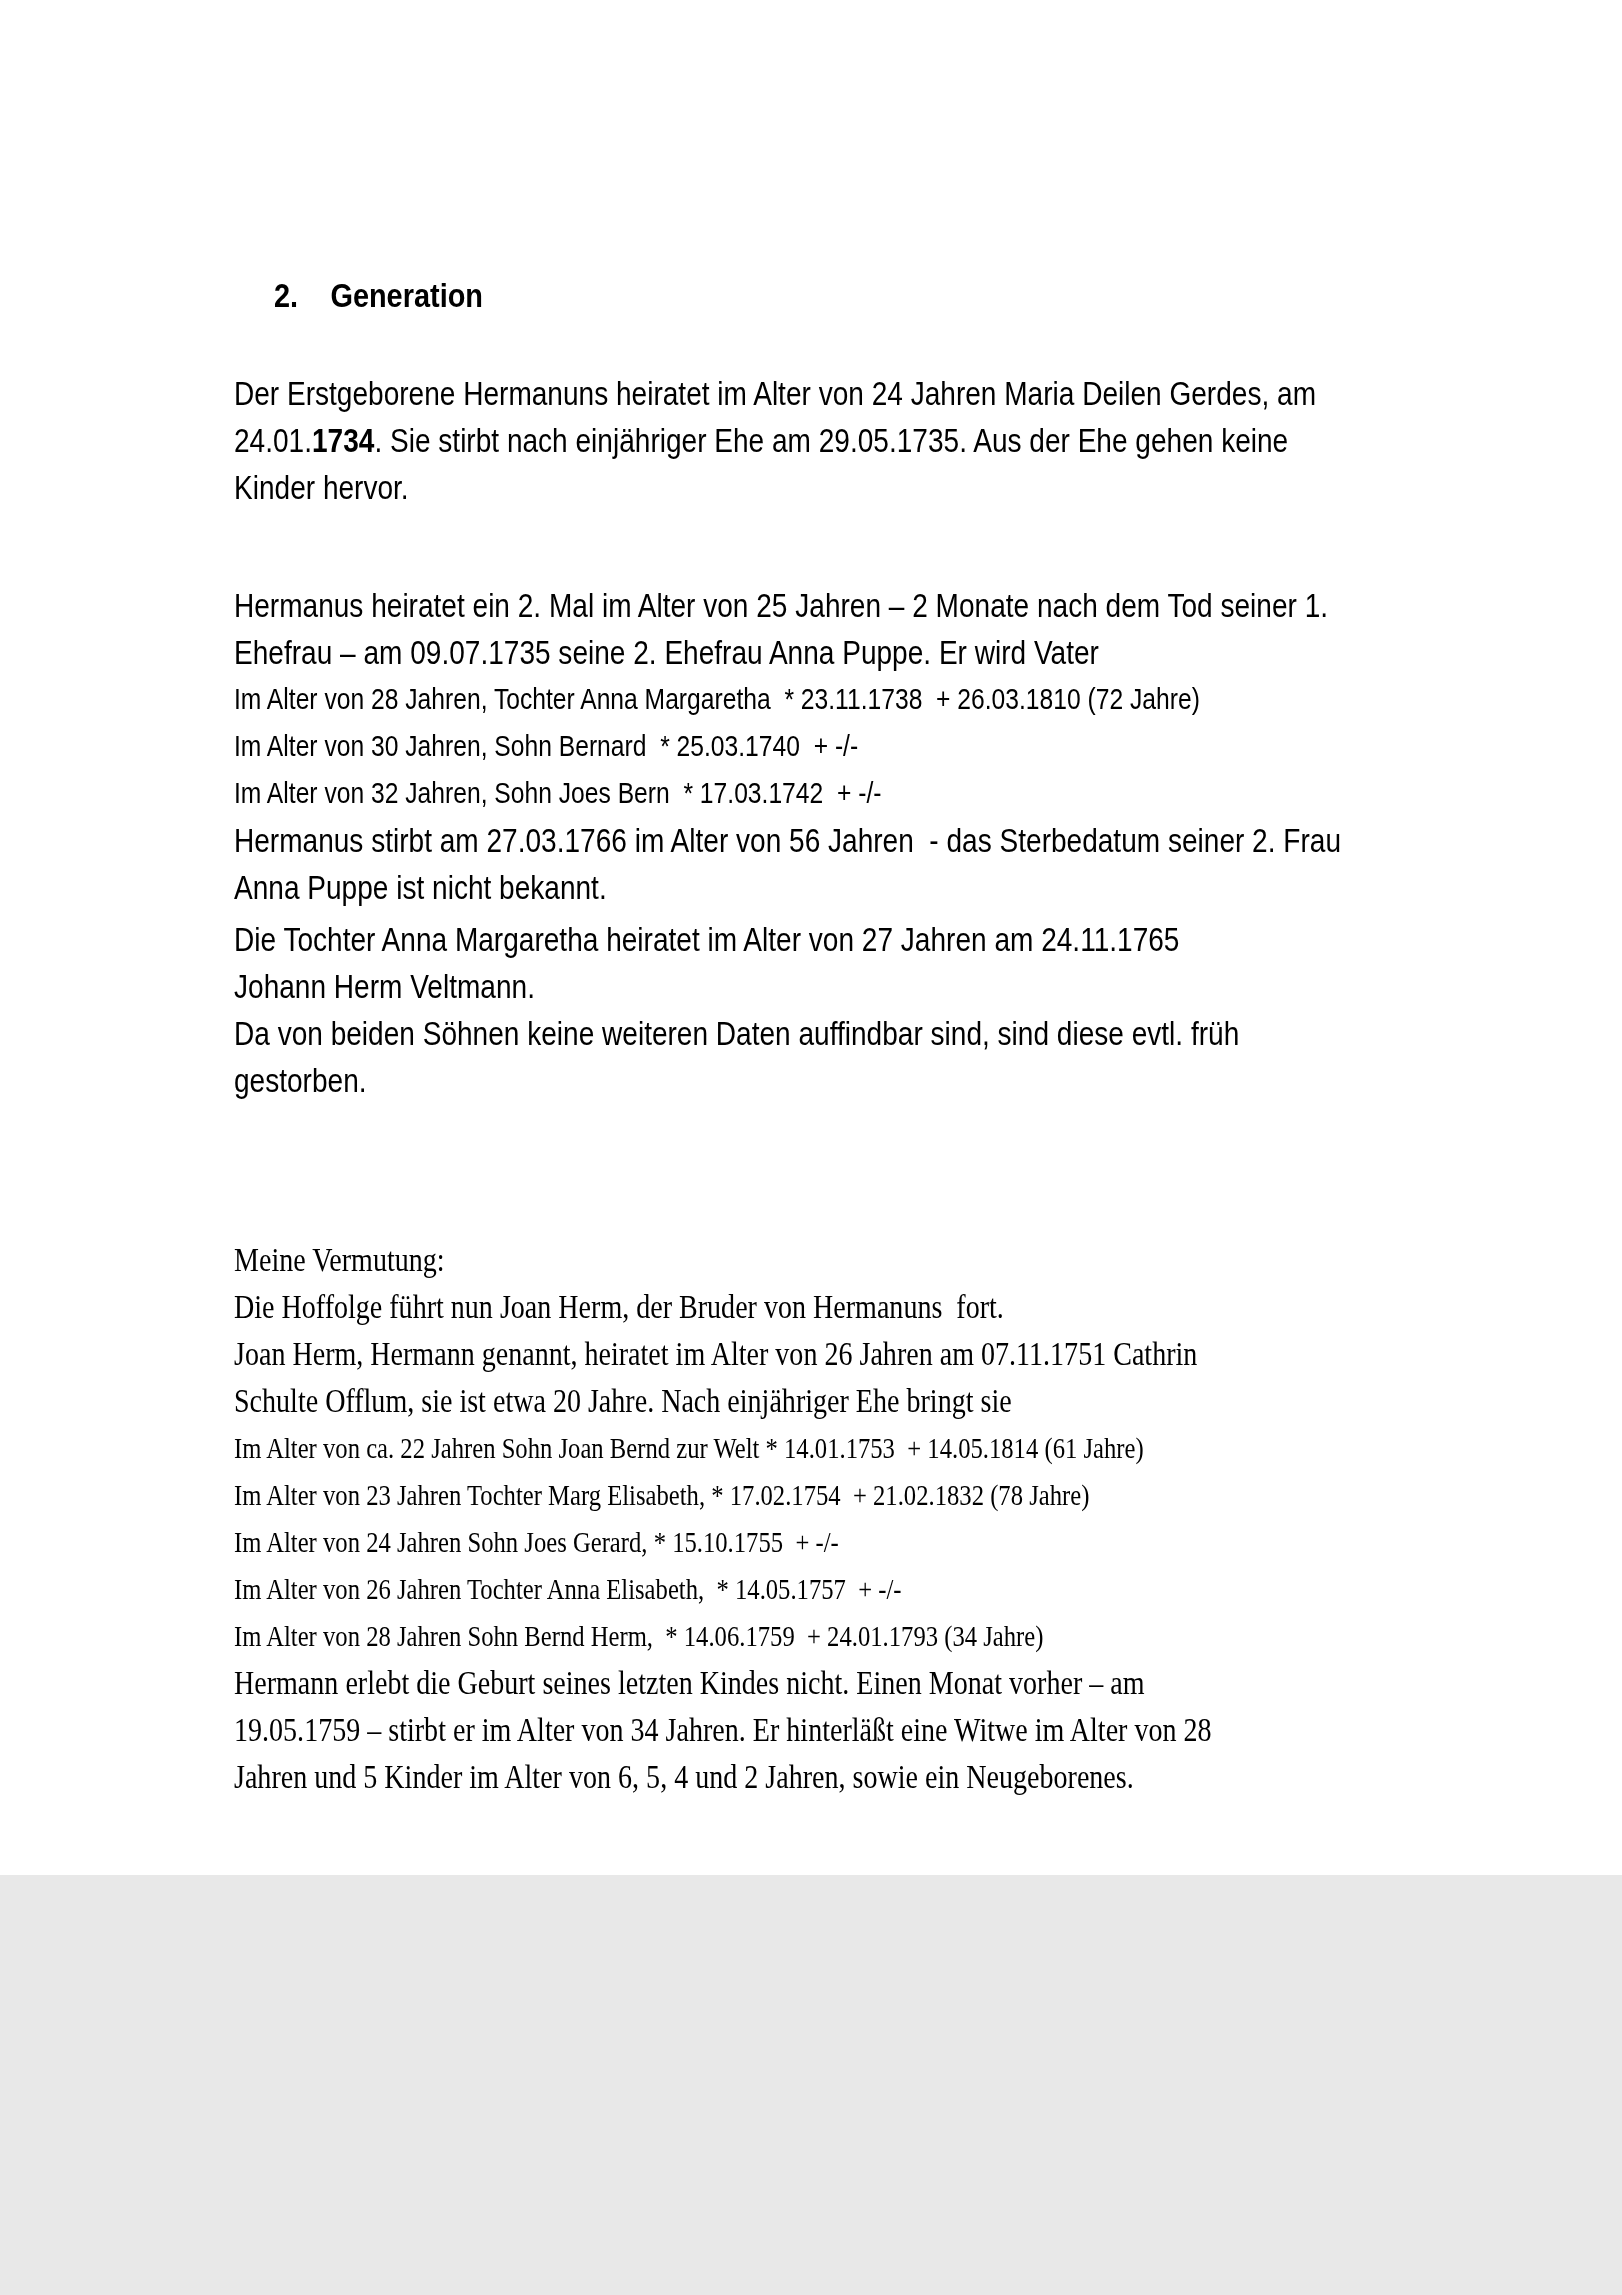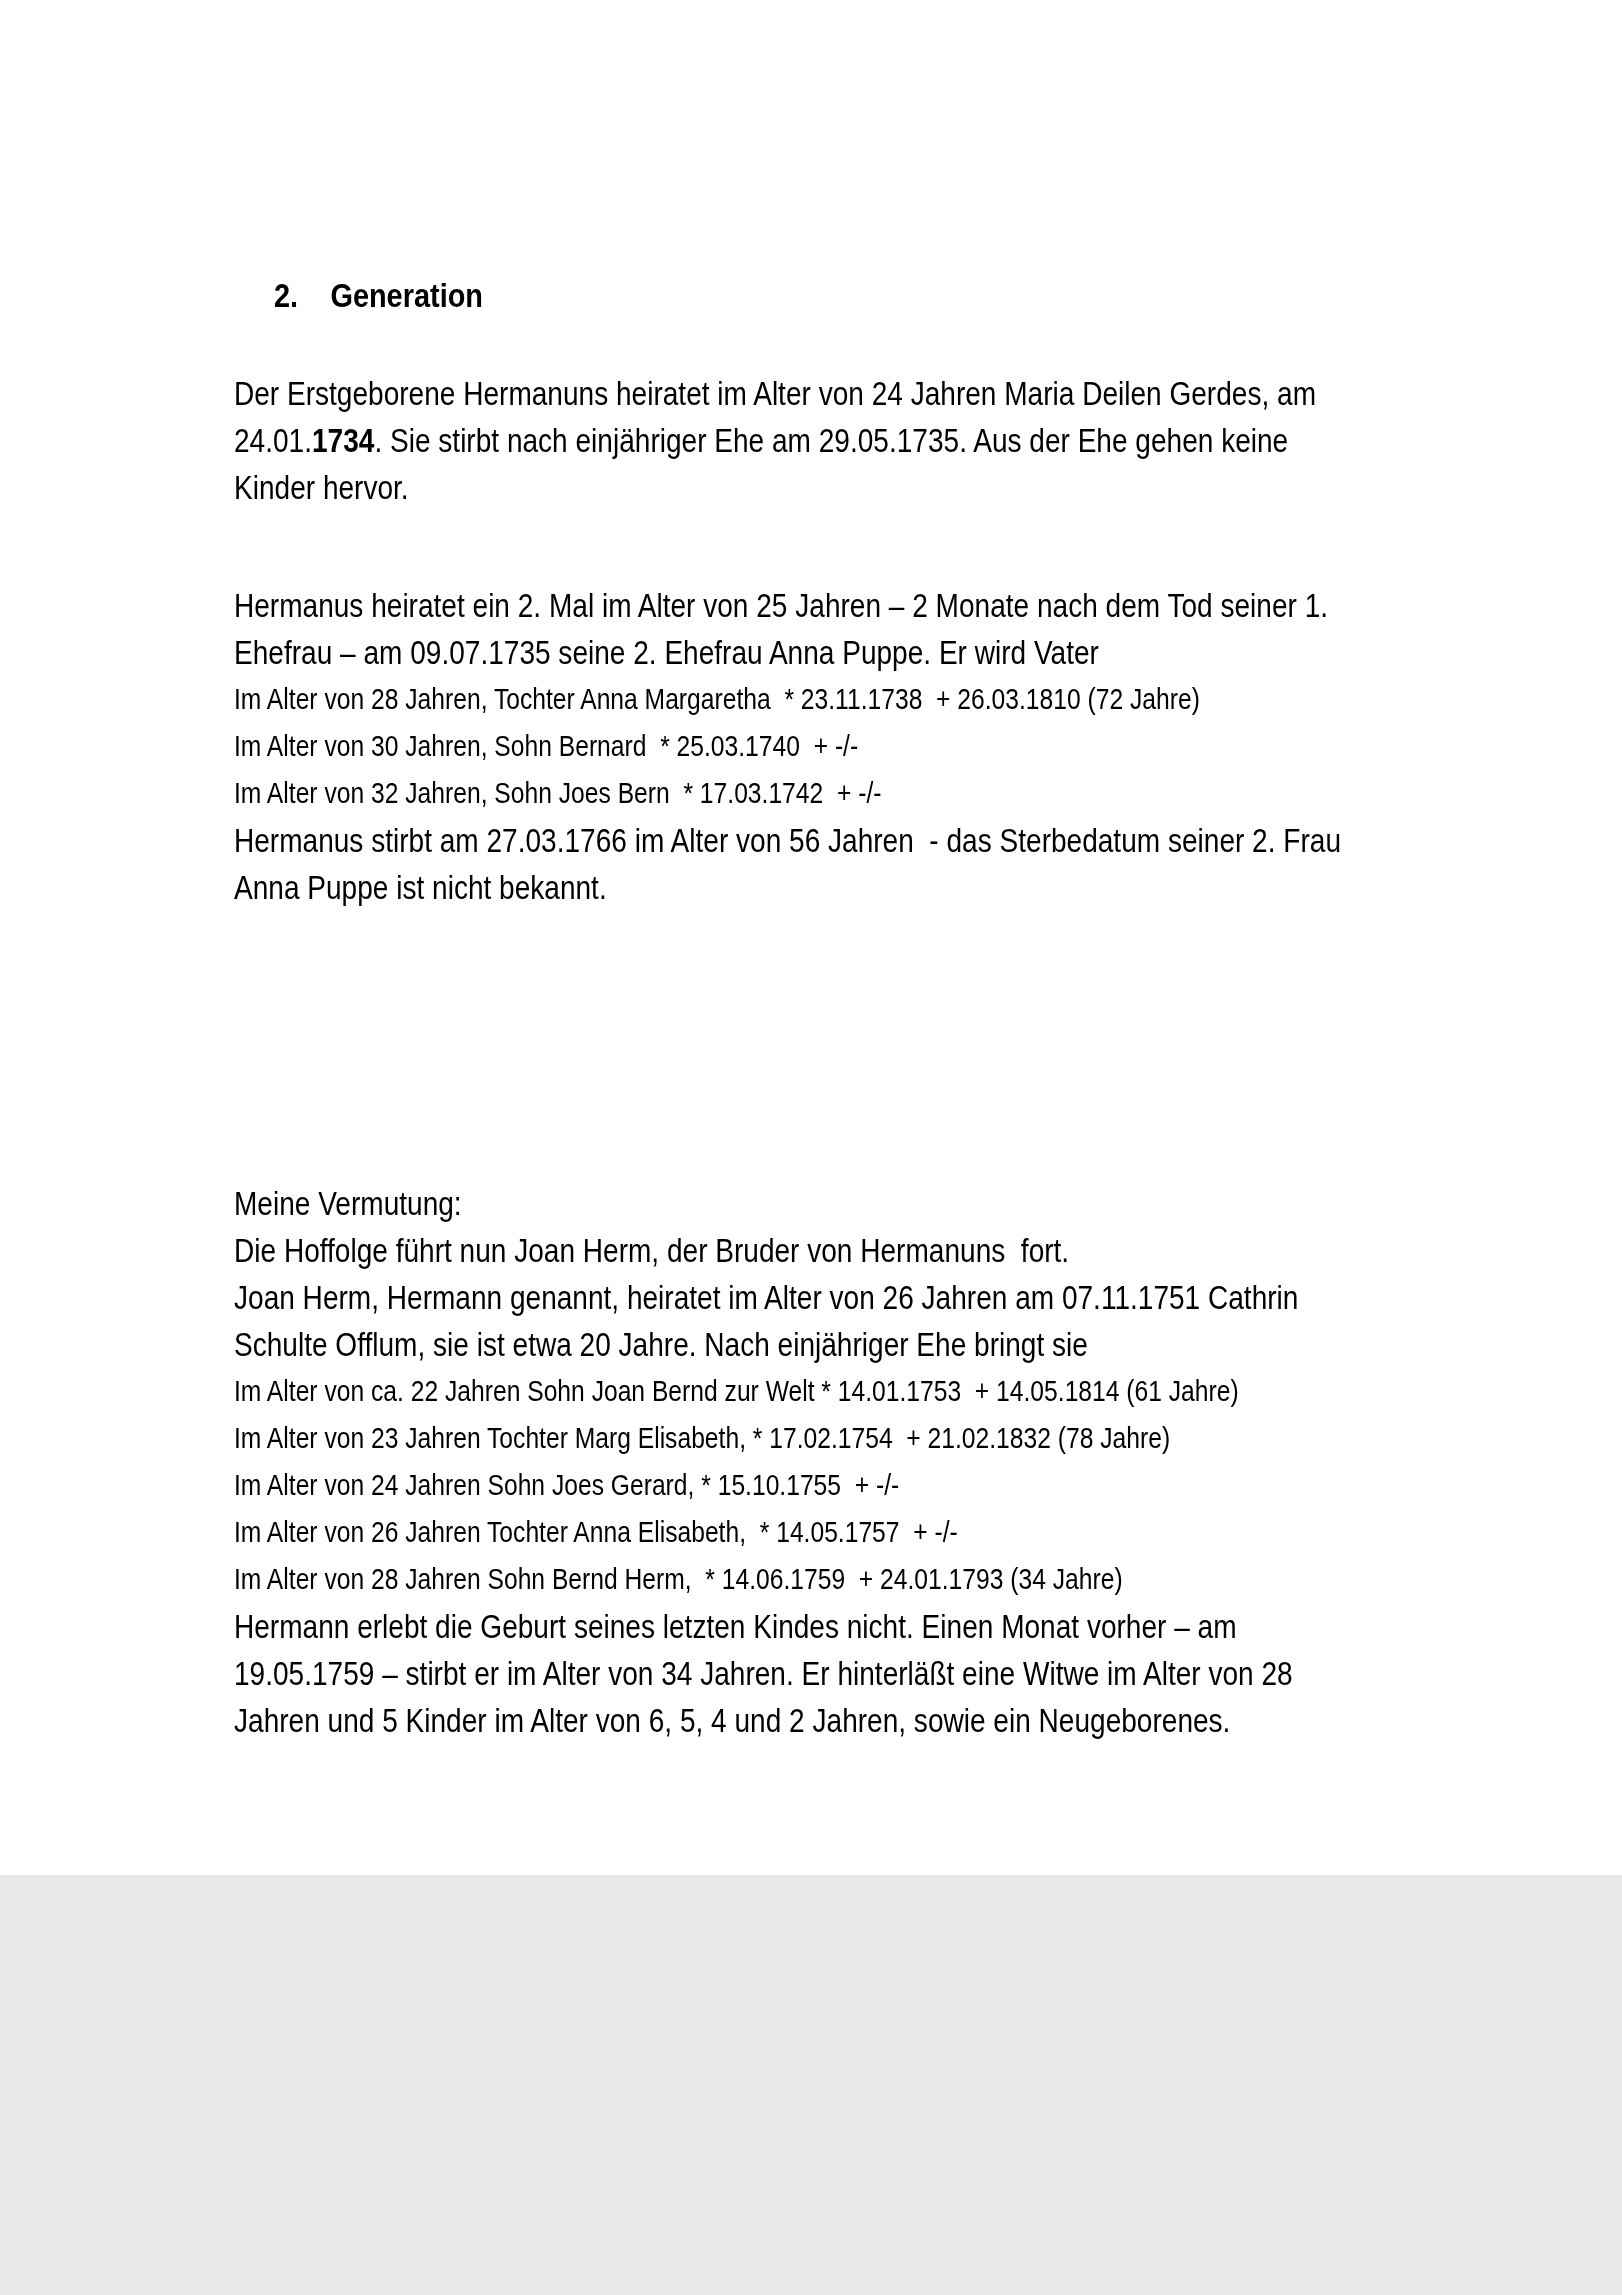--- a/index.html
+++ b/index.html
@@ -77,22 +77,28 @@
   <div class="textblock" style="top:547px;margin-top:35px;">
     <div class="line">Hermanus heiratet ein 2. Mal im Alter von 25 Jahren – 2 Monate nach dem Tod seiner 1.</div>
     <div class="line">Ehefrau – am 09.07.1735 seine 2. Ehefrau Anna Puppe. Er wird Vater</div>
     <div class="line sm">Im Alter von 28 Jahren, Tochter Anna Margaretha  * 23.11.1738  + 26.03.1810 (72 Jahre)</div>
     <div class="line sm">Im Alter von 30 Jahren, Sohn Bernard  * 25.03.1740  + -/-</div>
     <div class="line sm">Im Alter von 32 Jahren, Sohn Joes Bern  * 17.03.1742  + -/-</div>
     <div class="line">Hermanus stirbt am 27.03.1766 im Alter von 56 Jahren  - das Sterbedatum seiner 2. Frau</div>
     <div class="line">Anna Puppe ist nicht bekannt.</div>
   </div>
 
+  <div class="textblock" style="top:916px;">
+    <div class="line">Die Tochter Anna Margaretha heiratet im Alter von 27 Jahren am 24.11.1765</div>
+    <div class="line">Johann Herm Veltmann.</div>
+    <div class="line">Da von beiden Söhnen keine weiteren Daten auffindbar sind, sind diese evtl. früh</div>
+    <div class="line">gestorben.</div>
+  </div>
 
-  <div class="textblock" style="top:1180px;">
+  <div class="textblock" style="top:1237px;font-family:Liberation Serif, serif;">
     <div class="line">Meine Vermutung:</div>
     <div class="line">Die Hoffolge führt nun Joan Herm, der Bruder von Hermanuns  fort.</div>
     <div class="line">Joan Herm, Hermann genannt, heiratet im Alter von 26 Jahren am 07.11.1751 Cathrin</div>
     <div class="line">Schulte Offlum, sie ist etwa 20 Jahre. Nach einjähriger Ehe bringt sie</div>
     <div class="line sm">Im Alter von ca. 22 Jahren Sohn Joan Bernd zur Welt * 14.01.1753  + 14.05.1814 (61 Jahre)</div>
     <div class="line sm">Im Alter von 23 Jahren Tochter Marg Elisabeth, * 17.02.1754  + 21.02.1832 (78 Jahre)</div>
     <div class="line sm">Im Alter von 24 Jahren Sohn Joes Gerard, * 15.10.1755  + -/-</div>
     <div class="line sm">Im Alter von 26 Jahren Tochter Anna Elisabeth,  * 14.05.1757  + -/-</div>
     <div class="line sm">Im Alter von 28 Jahren Sohn Bernd Herm,  * 14.06.1759  + 24.01.1793 (34 Jahre)</div>
     <div class="line">Hermann erlebt die Geburt seines letzten Kindes nicht. Einen Monat vorher – am</div>

